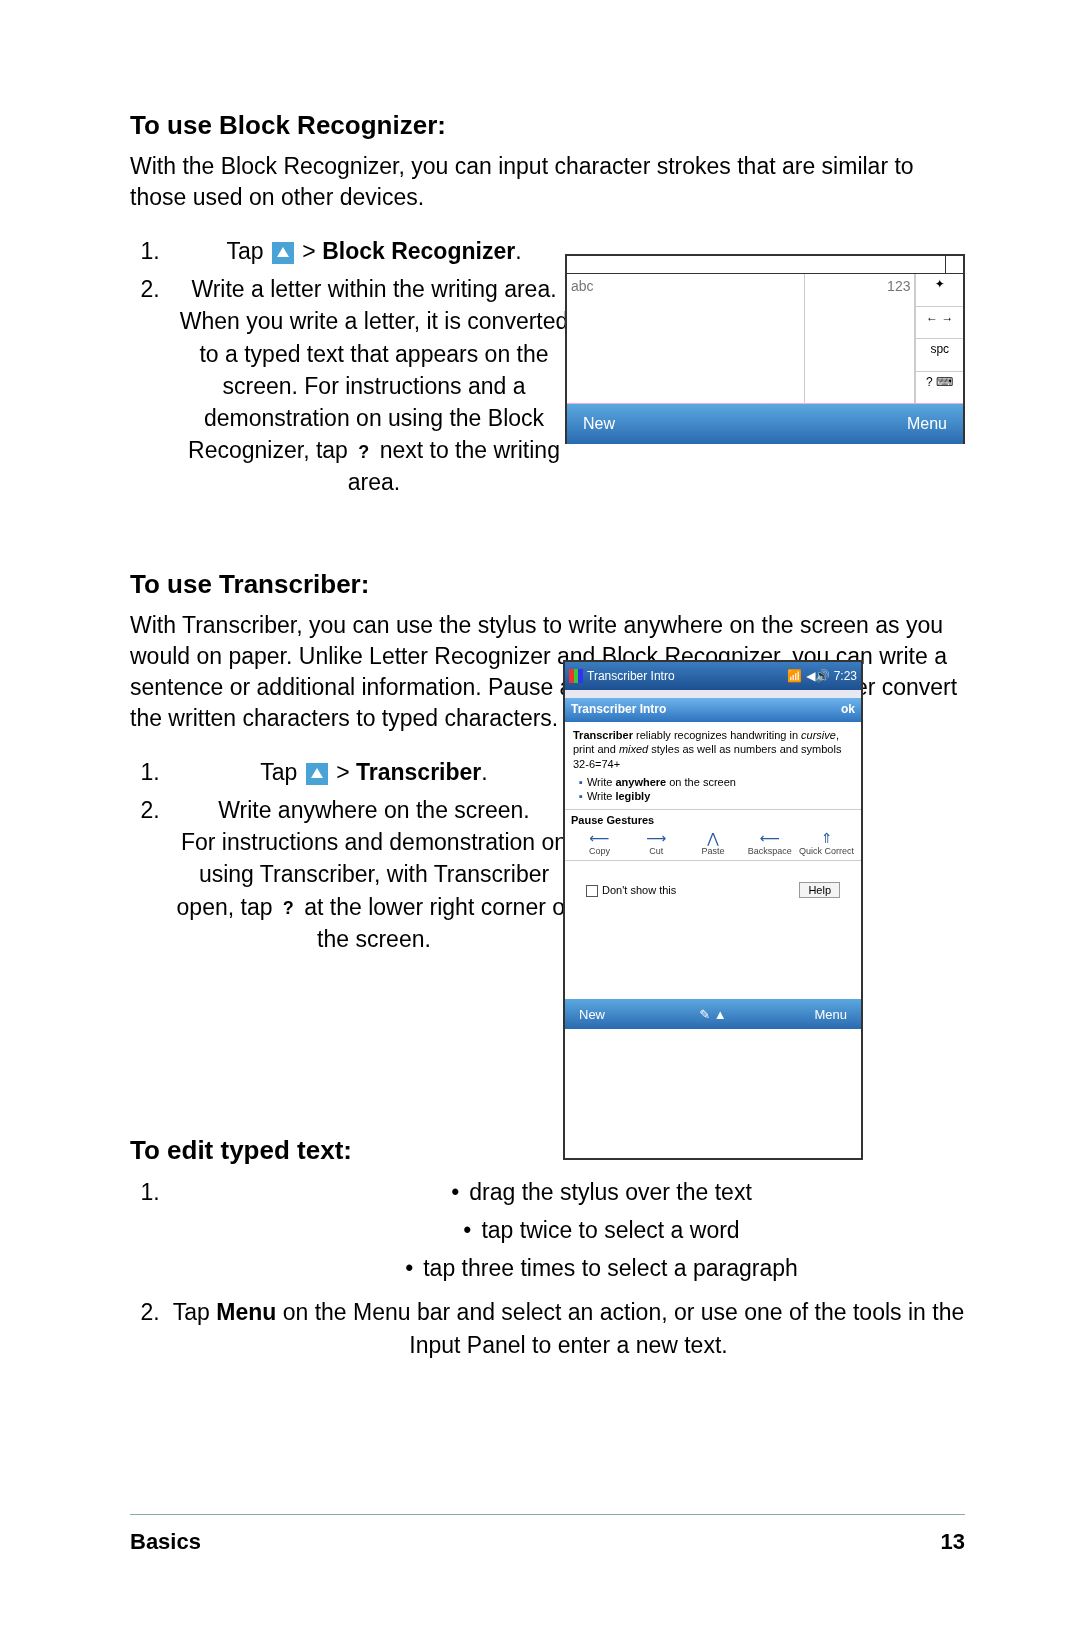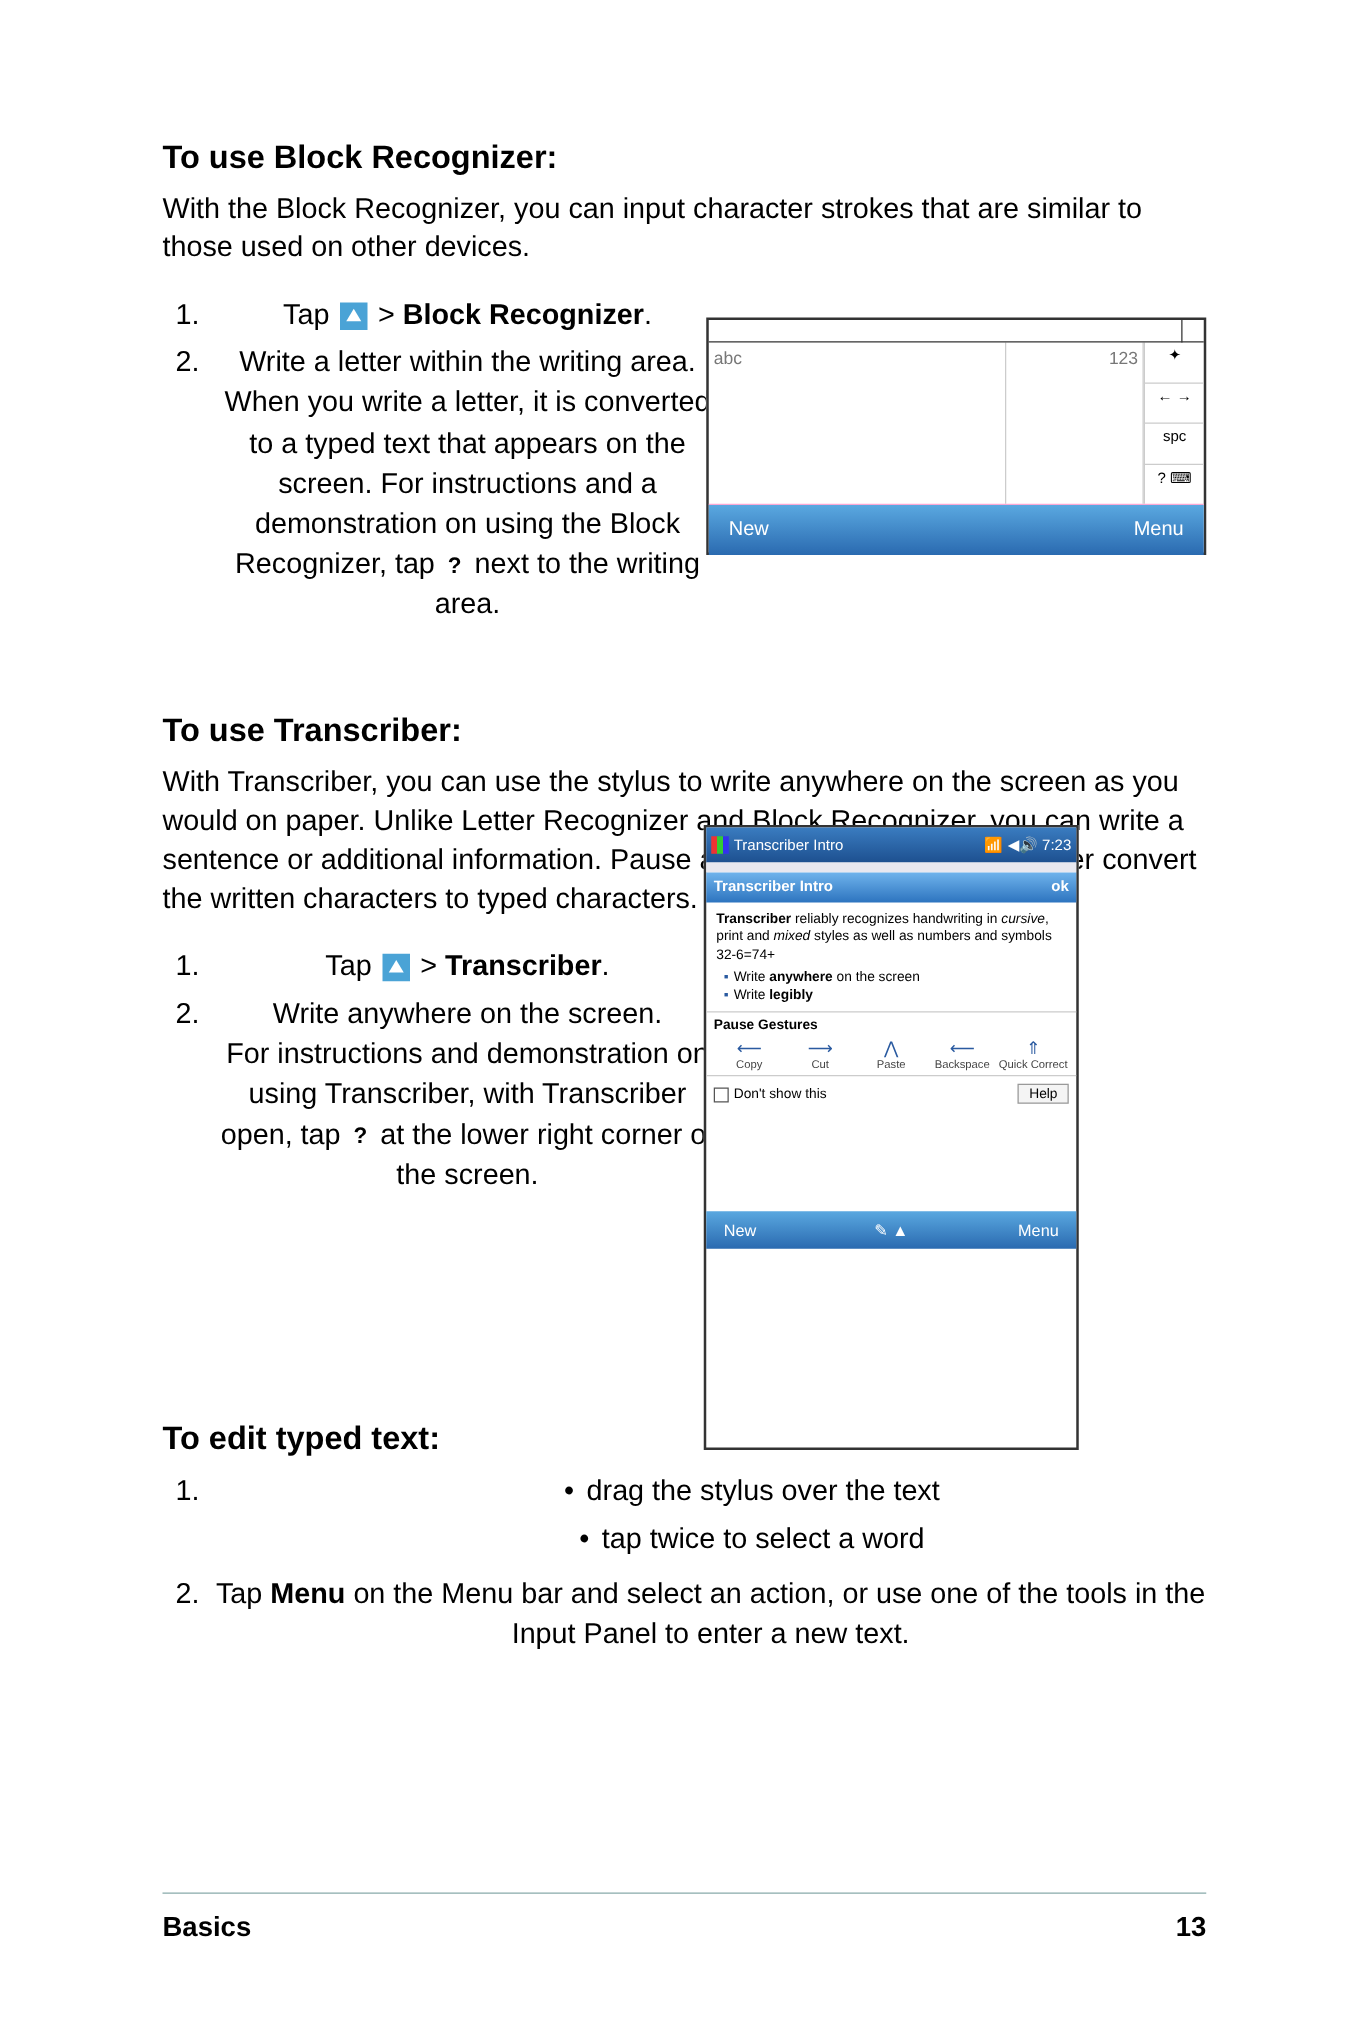--- a/index.html
+++ b/index.html
@@ -187,21 +187,21 @@
     padding: 4px 6px 4px 6px;
     border-bottom: 1px solid #ccc;
   }
   .t-gest .g-title { font-weight: bold; font-size: 11px; margin-bottom: 4px; }
   .t-gest .g-row {
     display: flex; justify-content: space-between; font-size: 9px; color: #444;
   }
   .t-gest .g-row .g-item { text-align: center; flex: 1; }
   .t-gest .g-row .g-item .g-sym { font-size: 14px; color: #2a5aa0; }
   .t-check {
-    padding: 6px;
+    padding: 21px;
     display: flex; justify-content: space-between; align-items: center;
     font-size: 11px;
   }
   .t-check .cb {
     width: 12px; height: 12px; border: 1px solid #555; display: inline-block;
     vertical-align: middle; margin-right: 4px;
   }
   .t-check .help-btn {
     border: 1px solid #999; padding: 1px 8px; font-size: 11px;
     background: #f4f4f4;
@@ -347,20 +347,21 @@
 
   <div class="section-spacer"></div>
   <div style="height:110px"></div>
 
   <h3>To edit typed text:</h3>
   <ol>
     <li>
       <ul class="bullet-list">
         <li>drag the stylus over the text</li>
         <li>tap twice to select a word</li>
+        <li>tap three times to select a paragraph</li>
       </ul>
     </li>
     <li>
       <span>Tap </span><span class="bold">Menu</span><span> on the Menu bar and select an action, or use one of the tools in the Input Panel to enter a new text.</span>
     </li>
   </ol>
 
   <div class="footer">
     <div class="f-left">Basics</div>
     <div class="f-right">13</div>

